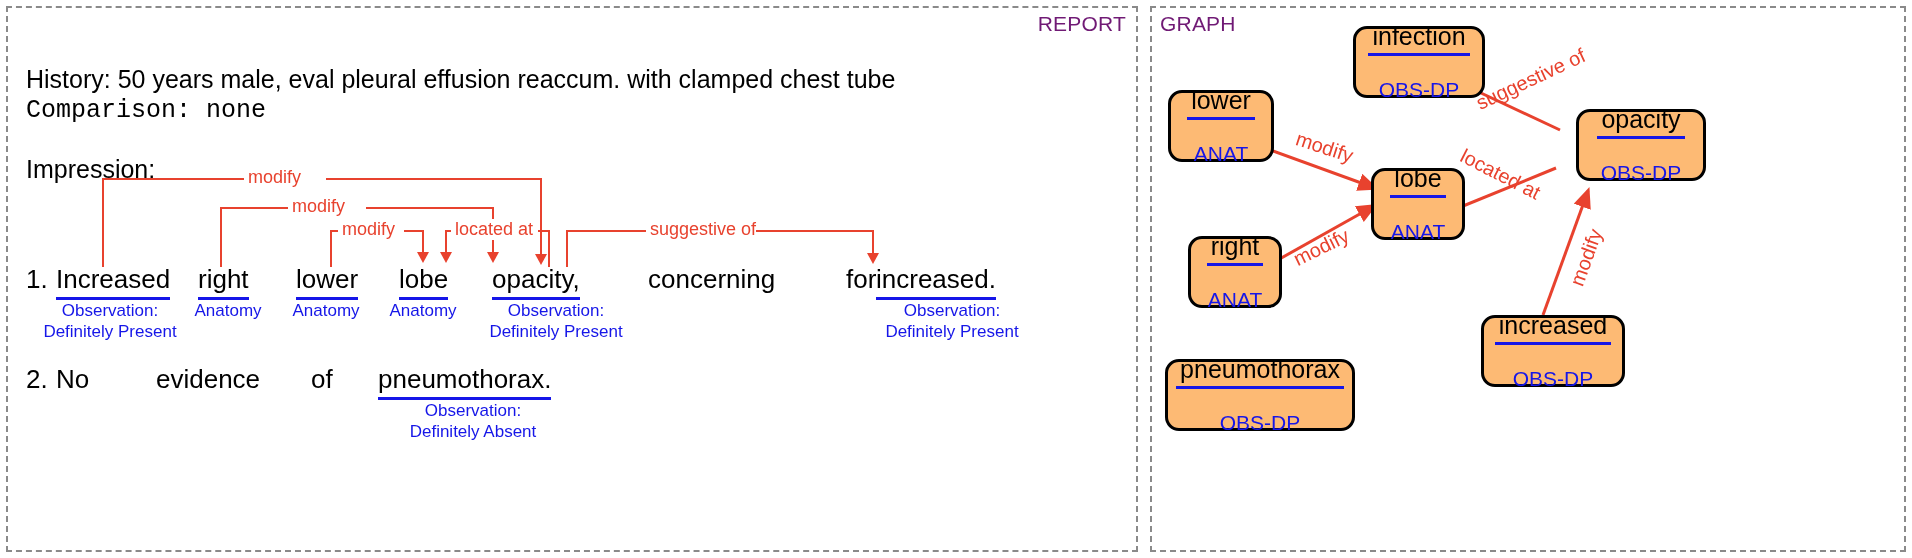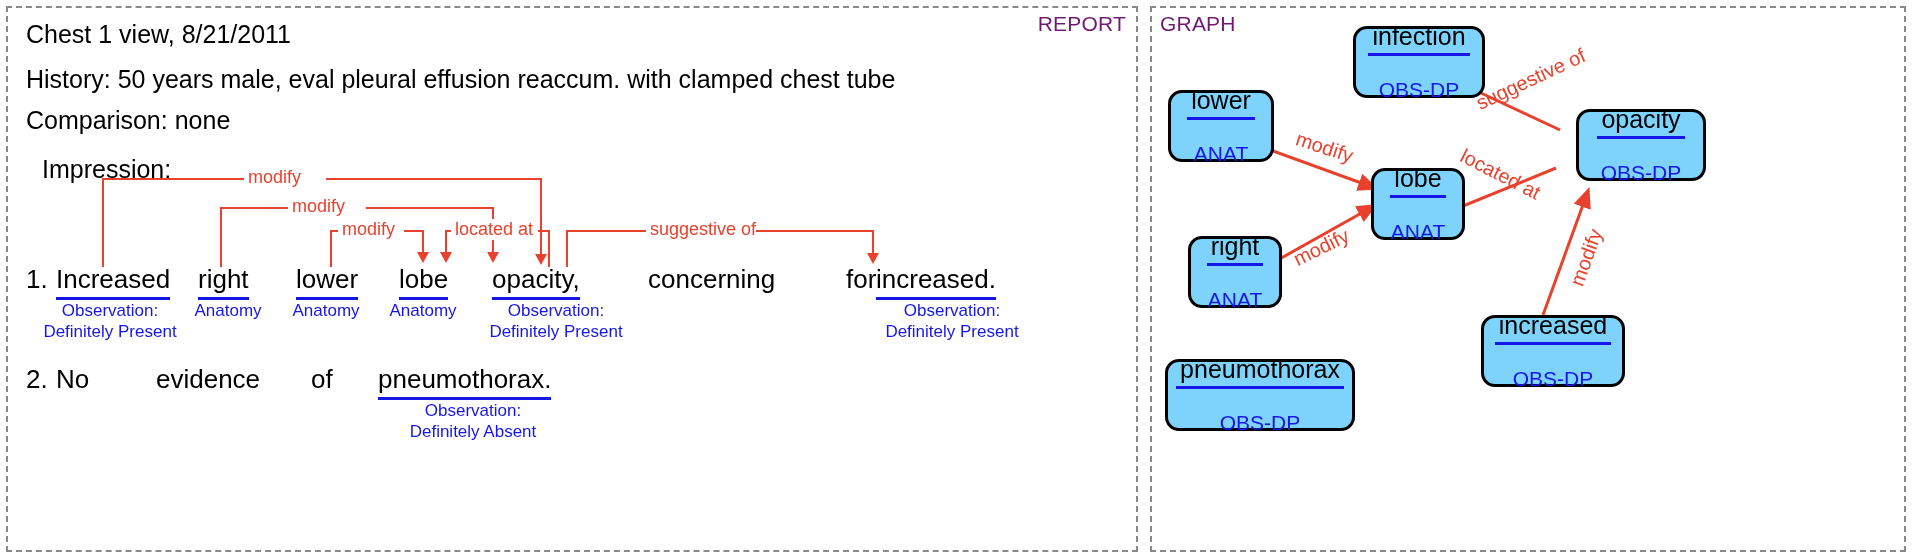--- a/index.html
+++ b/index.html
@@ -22,41 +22,40 @@
   .ent-label{position:absolute;font-size:17px;color:#1616e8;text-align:center;line-height:1.25;white-space:nowrap;}
 
   
   .rel{position:absolute;background:#e8422e;}
   .h{height:2px;}
   .v{width:2px;}
   .rel-text{position:absolute;font-size:18px;color:#e8422e;background:#fff;padding:0 4px;white-space:nowrap;}
   .arrowhead{position:absolute;width:0;height:0;border-left:6px solid transparent;border-right:6px solid transparent;border-top:11px solid #e8422e;}
 
   
-  .node{position:absolute;border:3px solid #000;border-radius:14px;background:#7dd3fc;
+  .node{position:absolute;border:3px solid #000;border-radius:14px;background:#fdba74;
         display:flex;flex-direction:column;align-items:center;justify-content:center;padding:6px 14px;box-sizing:border-box;}
   .node-name{font-size:25px;color:#000;border-bottom:3px solid #1616e8;padding:0 4px 2px 4px;line-height:1.1;}
   .node-type{font-size:21px;color:#1616e8;margin-top:22px;line-height:1.1;}
 
   #graph-svg{position:absolute;left:0;top:0;width:756px;height:546px;pointer-events:none;}
   .edge-label{position:absolute;font-size:20px;color:#e8422e;white-space:nowrap;transform-origin:center center;}
 </style>
 </head>
 <body>
 
 <div id="stage">
 
   <div class="panel" id="report-panel">
 
     <div class="panel-tag" id="report-tag">REPORT</div>
 
-    <div class="rpt-line" style="left:18px;top:12px;">Chest 1 view, 8/21/2011</div>
     <div class="rpt-line" style="left:18px;top:57px;">History: 50 years male, eval pleural effusion reaccum. with clamped chest tube</div>
-    <div class="rpt-line" style="left:18px;top:98px;">Comparison: none</div>
-    <div class="rpt-line" style="left:18px;top:147px;margin-left:16px;">Impression:</div>
+    <div class="rpt-line" style="left:18px;top:88px;font-family:Liberation Mono, monospace;">Comparison: none</div>
+    <div class="rpt-line" style="left:18px;top:147px;">Impression:</div>
 
     <div class="rel v" style="left:94px;top:170px;height:89px;"></div>
     <div class="rel h" style="left:94px;top:170px;width:142px;"></div>
     <div class="rel-text" style="left:236px;top:159px;">modify</div>
     <div class="rel h" style="left:318px;top:170px;width:216px;"></div>
     <div class="rel v" style="left:532px;top:170px;height:78px;"></div>
     <div class="arrowhead" style="left:527px;top:246px;"></div>
 
     <div class="rel v" style="left:212px;top:199px;height:60px;"></div>
     <div class="rel h" style="left:212px;top:199px;width:68px;"></div>

